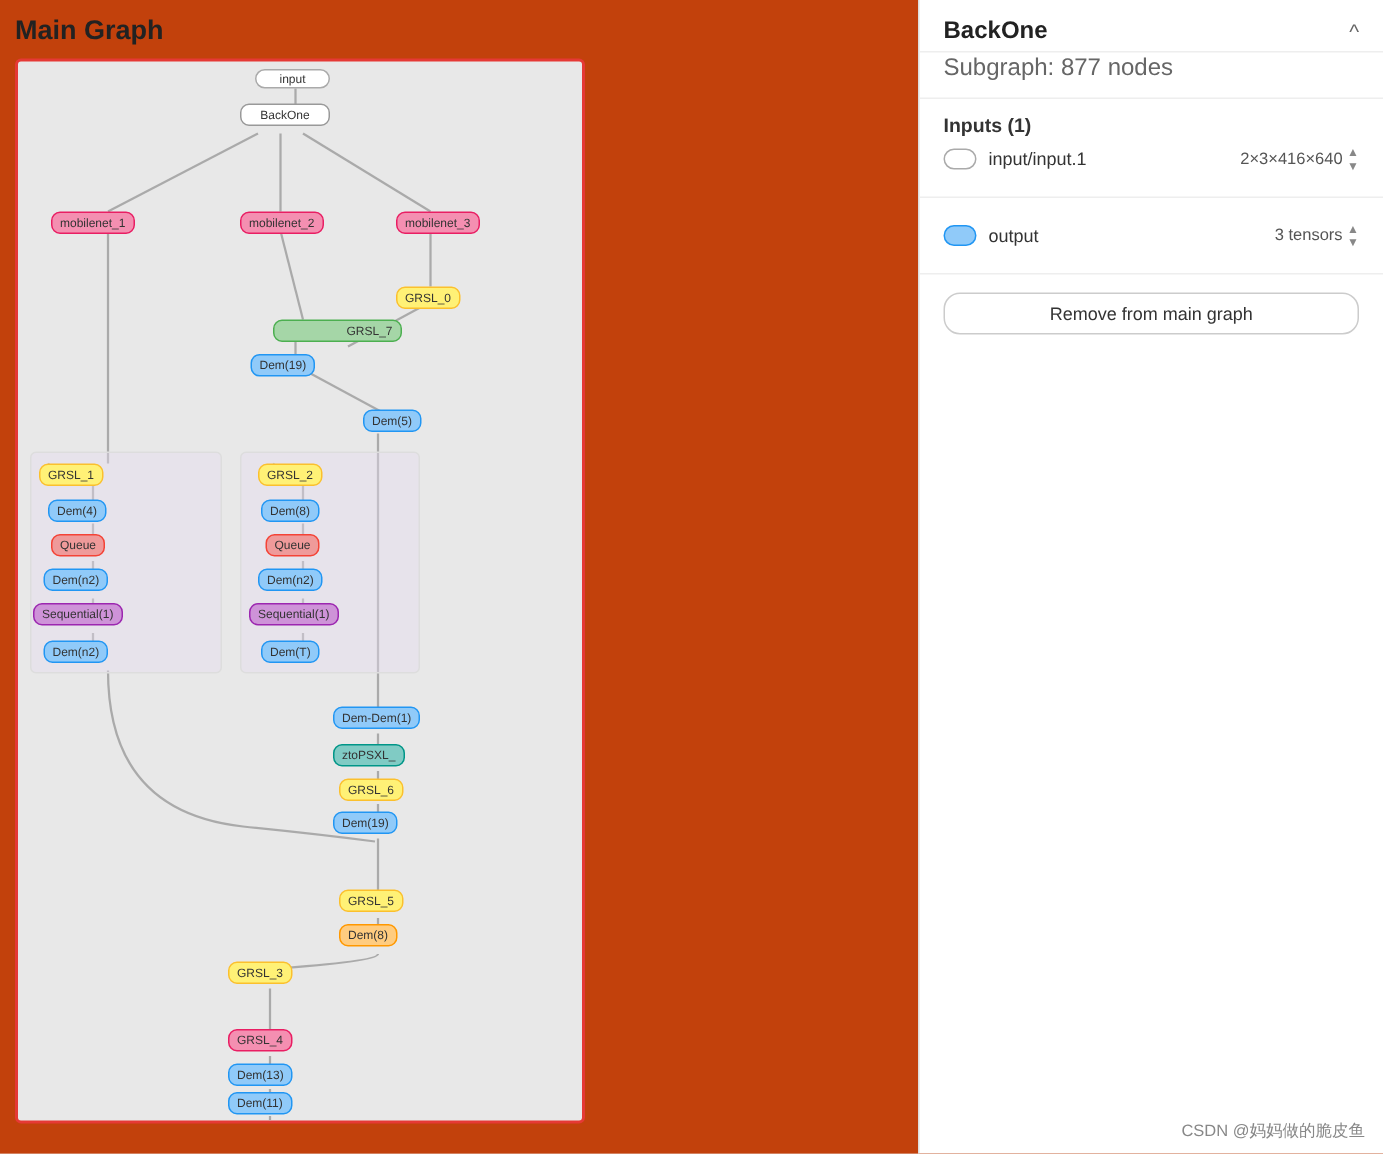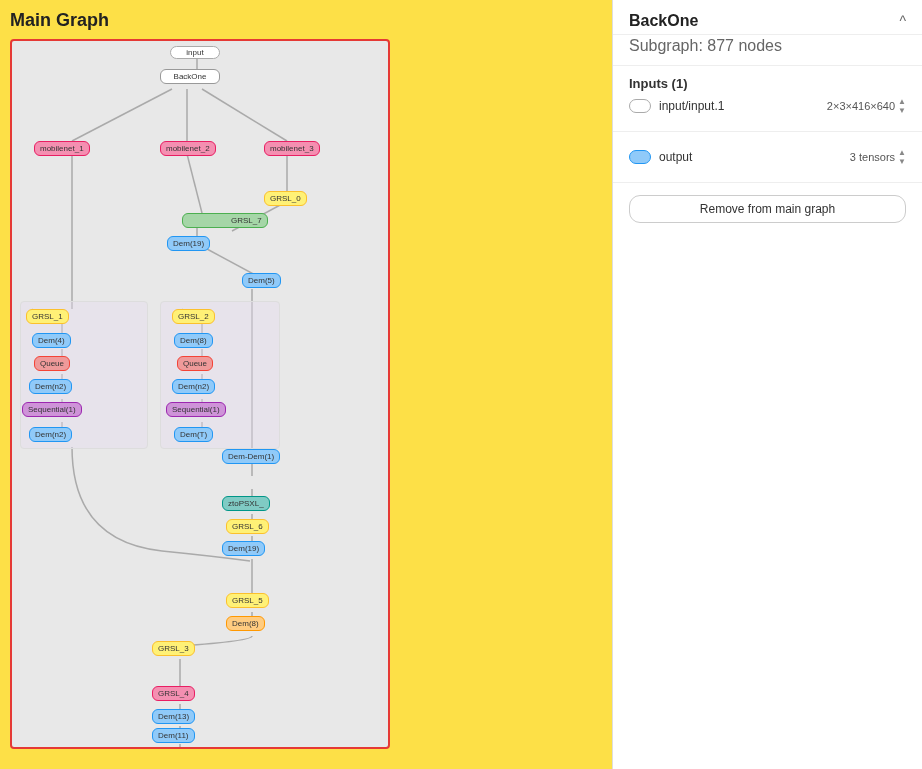--- a/index.html
+++ b/index.html
@@ -9,21 +9,21 @@
       width: 922px;
       height: 769px;
       overflow: hidden;
       display: flex;
     }
 
     
     .main-graph-panel {
       flex: 1;
       position: relative;
-      background: #fde047;
+      background: #c2410c;
       padding: 10px;
     }
 
     .main-graph-title {
       font-size: 18px;
       font-weight: bold;
       color: #222;
       margin-bottom: 8px;
     }
 
@@ -286,21 +286,21 @@
     <div class="node node-lavender" style="left:10px; top:361px;">Sequential(1)</div>
     <div class="node node-blue" style="left:17px; top:386px;">Dem(n2)</div>
 
     <div class="node node-yellow" style="left:160px; top:268px;">GRSL_2</div>
     <div class="node node-blue" style="left:162px; top:292px;">Dem(8)</div>
     <div class="node node-salmon" style="left:165px; top:315px;">Queue</div>
     <div class="node node-blue" style="left:160px; top:338px;">Dem(n2)</div>
     <div class="node node-lavender" style="left:154px; top:361px;">Sequential(1)</div>
     <div class="node node-blue" style="left:162px; top:386px;">Dem(T)</div>
 
-    <div class="node node-blue" style="left:210px; top:408px;">Dem-Dem(1)</div>
+    <div class="node node-blue" style="left:210px; top:430px;">Dem-Dem(1)</div>
     <div class="node node-teal" style="left:210px; top:455px;">ztoPSXL_</div>
     <div class="node node-yellow" style="left:214px; top:478px;">GRSL_6</div>
     <div class="node node-blue" style="left:210px; top:500px;">Dem(19)</div>
     <div class="node node-yellow" style="left:214px; top:552px;text-align:center;">GRSL_5</div>
     <div class="node node-orange" style="left:214px; top:575px;">Dem(8)</div>
     <div class="node node-yellow" style="left:140px; top:600px;">GRSL_3</div>
     <div class="node node-pink" style="left:140px; top:645px;">GRSL_4</div>
     <div class="node node-blue" style="left:140px; top:668px;">Dem(13)</div>
     <div class="node node-blue" style="left:140px; top:687px;">Dem(11)</div>
 
@@ -339,13 +339,16 @@
         <span class="spinner-btn">
           <span class="spinner-arrow">▲</span>
           <span class="spinner-arrow">▼</span>
         </span>
       </span>
     </div>
   </div>
 
   <button class="btn-remove">Remove from main graph</button>
 
+  <div style="flex:1; position:relative;">
+    <div class="watermark">CSDN @妈妈做的脆皮鱼</div>
+  </div>
 </div>
 
 </body></html>

